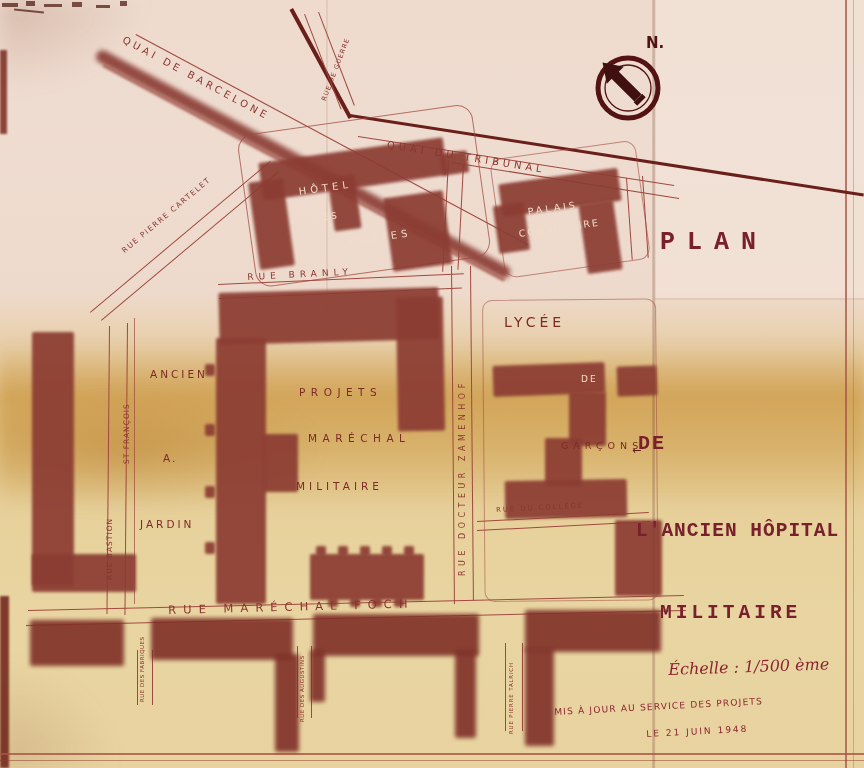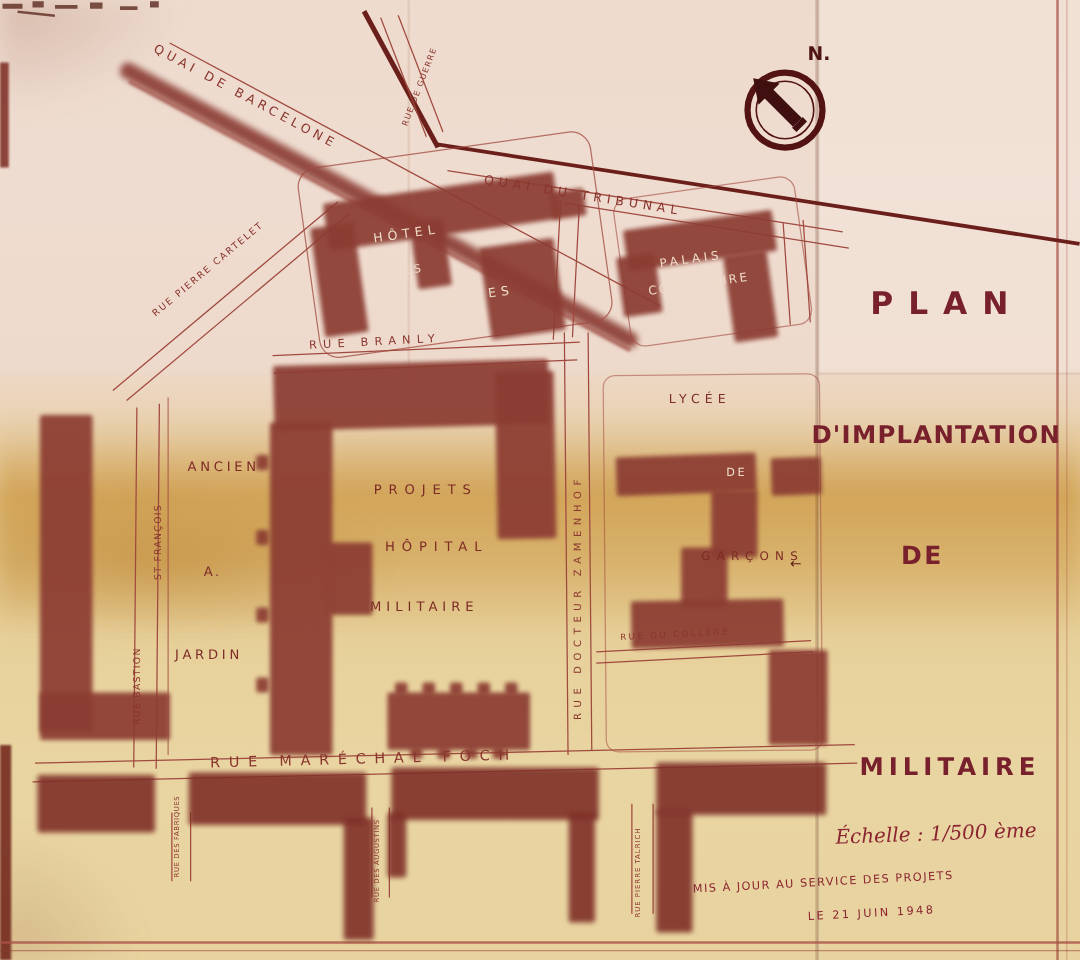--- a/index.html
+++ b/index.html
@@ -10,21 +10,21 @@
       #eedbce 0%, #efdcd0 20%, #eedacc 38%, #e7cda4 46%,
       #ddb876 52%, #dfbe7e 58%, #e7d09a 66%, #e9d5a2 80%, #e8d3a0 100%);
   }
   .abs{position:absolute;}
   .rd{position:absolute;height:1.3px;background:#a0493f;transform-origin:0 0;}
   .bld{position:absolute;background:#8c3d33;filter:blur(1.7px);opacity:.93;border-radius:2px;}
   .slab{position:absolute;background:#7f3028;filter:blur(2px);opacity:.9;border-radius:2px;}
   .sl{position:absolute;color:#8a352e;font-size:10px;letter-spacing:3px;white-space:nowrap;
       transform-origin:0 0;font-weight:normal;}
   .bl{position:absolute;color:#7d2b26;white-space:nowrap;transform-origin:0 0;}
-  .title{position:absolute;color:#78202c;font-weight:bold;text-align:center;white-space:nowrap;}
+  .title{position:absolute;color:#78202c;font-weight:bold;text-align:left;white-space:nowrap;font-family:Liberation Mono, monospace;}
   .note{position:absolute;color:#8b2430;white-space:nowrap;transform-origin:0 0;}
   .outline{position:absolute;border:1.2px solid rgba(160,73,63,.75);background:transparent;
       transform-origin:0 0;}
   .mark{position:absolute;background:#5d2a20;opacity:.8;}
 </style>
 </head>
 <body>
 
 <div class="canvas">
 
@@ -154,44 +154,44 @@
   <div class="sl" style="left:496px;top:506px;font-size:6.8px;letter-spacing:2px;transform:rotate(-3deg);">RUE DU COLLÈGE</div>
   <div class="sl" style="left:139px;top:702px;font-size:5.5px;letter-spacing:.5px;transform:rotate(-90deg);">RUE DES FABRIQUES</div>
   <div class="sl" style="left:299px;top:722px;font-size:5.5px;letter-spacing:.5px;transform:rotate(-90deg);">RUE DES AUGUSTINS</div>
   <div class="sl" style="left:508px;top:734px;font-size:5.5px;letter-spacing:.8px;transform:rotate(-90deg);">RUE PIERRE TALRICH</div>
 
   <div class="bl" style="left:298px;top:186px;font-size:10px;letter-spacing:4px;transform:rotate(-8deg);color:#f0ddca;">HÔTEL</div>
   <div class="bl" style="left:312px;top:214px;font-size:9px;letter-spacing:3px;transform:rotate(-8deg);color:#f0ddca;">DES</div>
   <div class="bl" style="left:348px;top:236px;font-size:10px;letter-spacing:4px;transform:rotate(-8deg);color:#f0ddca;">POSTES</div>
   <div class="bl" style="left:527px;top:206px;font-size:9.5px;letter-spacing:3px;transform:rotate(-8deg);color:#f0ddca;">PALAIS</div>
   <div class="bl" style="left:518px;top:228px;font-size:9.5px;letter-spacing:2px;transform:rotate(-8deg);color:#f0ddca;">CONSULAIRE</div>
-  <div class="bl" style="left:535px;top:314px;font-size:10px;letter-spacing:4px;">LYCÉE</div>
+  <div class="bl" style="left:504px;top:314px;font-size:14px;letter-spacing:4px;">LYCÉE</div>
   <div class="bl" style="left:581px;top:374px;font-size:9px;letter-spacing:2px;color:#f0ddca;">DE</div>
   <div class="bl" style="left:561px;top:440px;font-size:9.5px;letter-spacing:5px;">GARÇONS</div>
   <div class="bl" style="left:150px;top:368px;font-size:10.5px;letter-spacing:3px;">ANCIEN</div>
   <div class="bl" style="left:163px;top:452px;font-size:10.5px;letter-spacing:2px;">A.</div>
   <div class="bl" style="left:140px;top:518px;font-size:10.5px;letter-spacing:3px;">JARDIN</div>
   <div class="bl" style="left:299px;top:386px;font-size:10.5px;letter-spacing:5.5px;">PROJETS</div>
-  <div class="bl" style="left:308px;top:432px;font-size:10.5px;letter-spacing:5.5px;">HÔPITAL</div>
+  <div class="bl" style="left:308px;top:432px;font-size:10.5px;letter-spacing:5.5px;">MARÉCHAL</div>
   <div class="bl" style="left:296px;top:480px;font-size:10.5px;letter-spacing:4px;">MILITAIRE</div>
 
   <div class="abs" style="left:590px;top:36px;width:80px;height:92px;">
     <svg width="80" height="92" viewBox="0 0 80 92">
       <circle cx="38" cy="52" r="30" fill="none" stroke="#521312" stroke-width="5"></circle>
       <circle cx="38" cy="52" r="23" fill="none" stroke="#521312" stroke-width="1.3"></circle>
       <g transform="rotate(-45 38 52)" fill="#401010">
         <rect x="33" y="32" width="10" height="34"></rect>
         <polygon points="38,16 26,34 50,34"></polygon>
         <rect x="32" y="66" width="12" height="5"></rect>
       </g>
     </svg>
   </div>
   <div class="abs" style="left:646px;top:34px;color:#4f1312;font-size:15px;font-weight:bold;">N.</div>
 
   <div class="title" style="left:660px;top:228px;width:195px;font-size:25px;letter-spacing:12px;">PLAN</div>
-  <div class="title" style="left:638px;top:336px;width:222px;font-size:19.5px;letter-spacing:1px;">D'IMPLANTATION</div>
   <div class="title" style="left:638px;top:432px;width:200px;font-size:20px;letter-spacing:2px;">DE</div>
+  <div class="title" style="left:636px;top:520px;width:226px;font-size:19.5px;letter-spacing:1px;">L'ANCIEN HÔPITAL</div>
   <div class="title" style="left:660px;top:602px;width:200px;font-size:19.5px;letter-spacing:4px;">MILITAIRE</div>
   <div class="note" style="left:668px;top:660px;font-size:16px;font-style:italic;font-family:'DejaVu Serif',serif;transform:rotate(-2deg);">Échelle : 1/500 ème</div>
   <div class="note" style="left:554px;top:707px;font-size:9px;letter-spacing:1.2px;transform:rotate(-3deg);">MIS À JOUR AU SERVICE DES PROJETS</div>
   <div class="note" style="left:646px;top:729px;font-size:9px;letter-spacing:2px;transform:rotate(-3deg);">LE 21 JUIN 1948</div>
 
 </div>
 
 </body></html>

